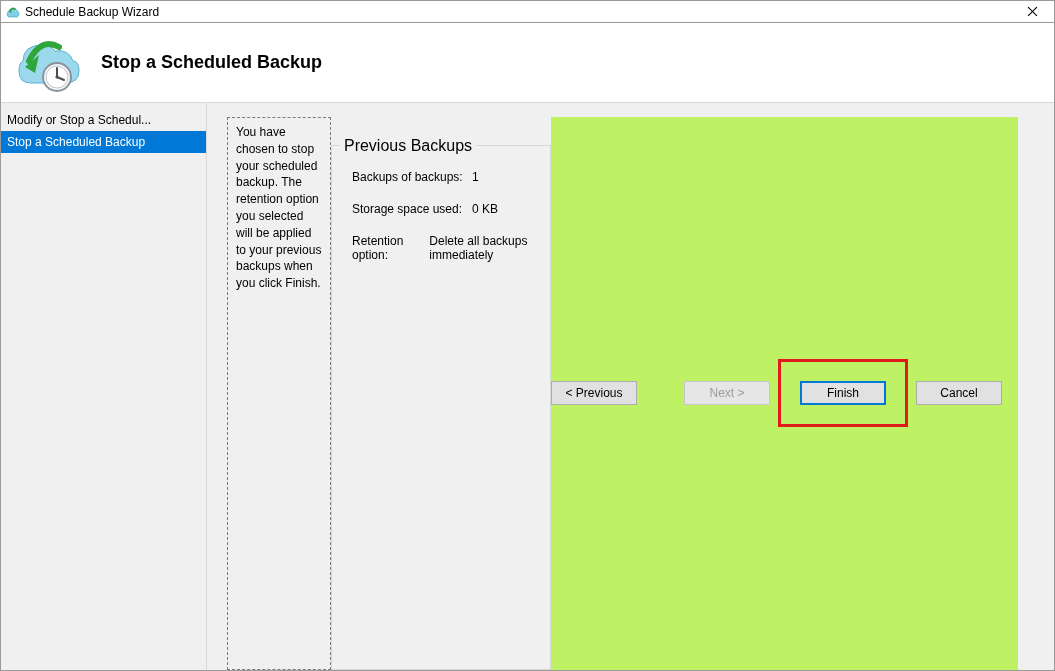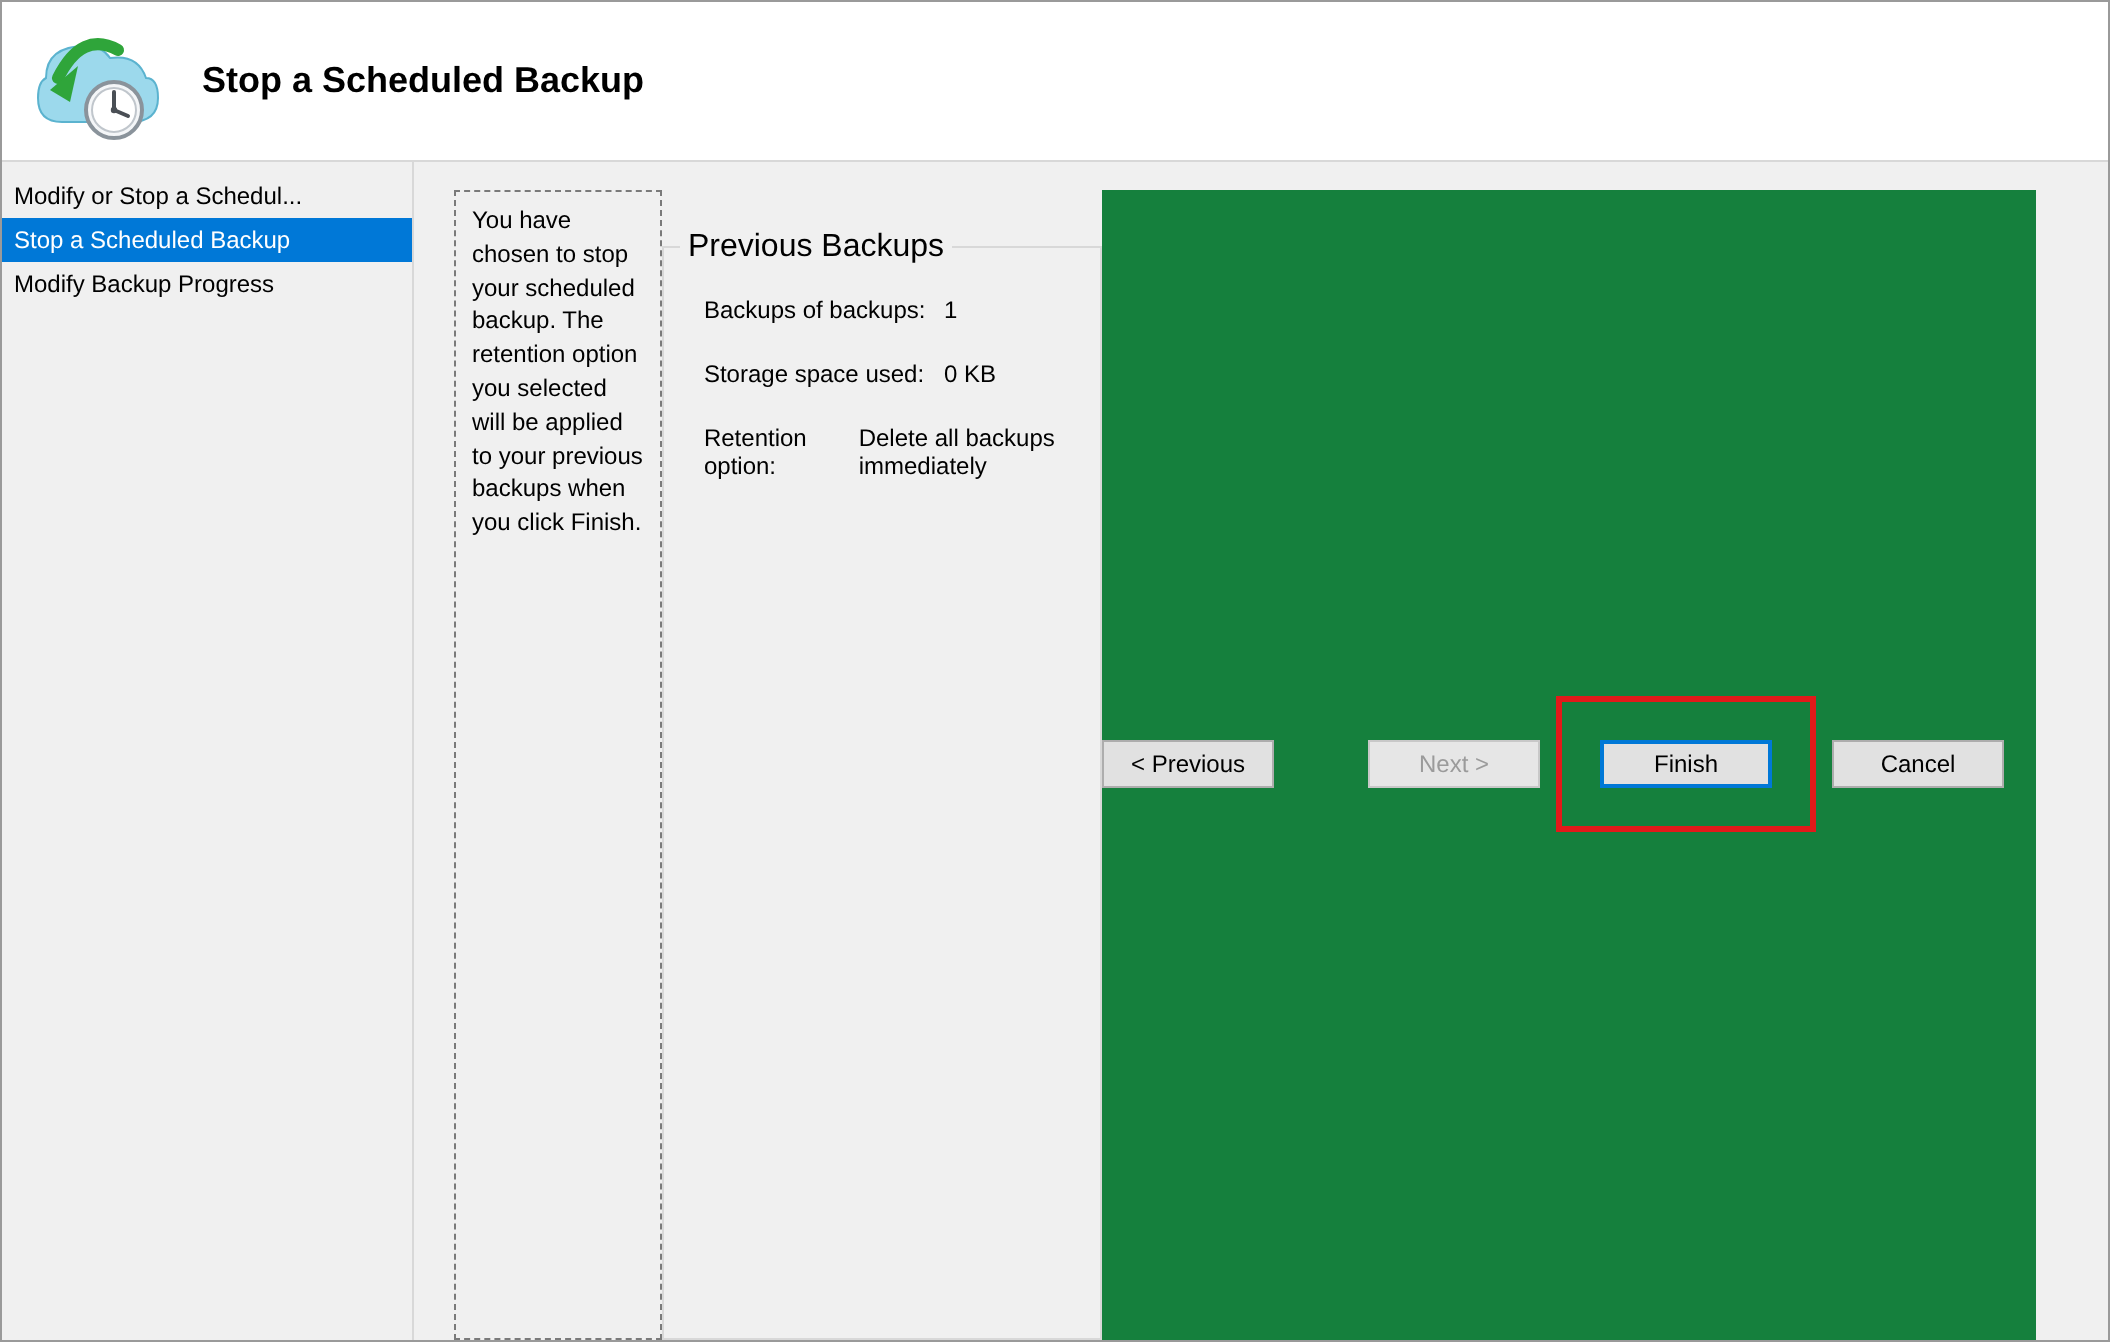--- a/index.html
+++ b/index.html
@@ -136,21 +136,21 @@
   .kv-value { }
 
   .main-spacer { flex: 1; }
 
   .button-row {
     display: flex;
     justify-content: flex-end;
     align-items: center;
     padding: 12px 16px 14px 0;
     gap: 8px;
-    background: #15803d;
+    background: #bef264;
   }
   .wiz-btn {
     width: 86px; height: 24px;
     border: 1px solid #adadad;
     background: #e1e1e1;
     font-family: inherit;
     font-size: 12px;
     color: #000;
     cursor: default;
     padding: 0;
@@ -172,20 +172,38 @@
     padding: 19px;
     display: inline-flex;
   }
   .highlight-box .wiz-btn { margin: 0; }
 </style>
 </head>
 <body>
 
 <div class="window">
 
+  <div class="titlebar">
+    <span class="titlebar-icon">
+      <svg viewBox="0 0 16 16" width="16" height="16">
+        <path d="M3 8 a5 3 0 0 1 10 0 a3 3 0 0 1 -1 5 h-8 a3 3 0 0 1 -1 -5 z" fill="#7fd0e8" stroke="#3a9ec0" stroke-width="0.6"></path>
+        <path d="M10 5 q-3 -2 -5 2" fill="none" stroke="#2f9b3a" stroke-width="1.6" stroke-linecap="round"></path>
+        <polygon points="4.2,8.1 6.6,6.1 6.2,9.1" fill="#2f9b3a"></polygon>
+      </svg>
+    </span>
+    <span class="titlebar-title">Schedule Backup Wizard</span>
+    <button class="close-btn">
+      <span>
+        <svg width="11" height="11" viewBox="0 0 10 10">
+          <line x1="1" y1="1" x2="9" y2="9" stroke="#000" stroke-width="1"></line>
+          <line x1="9" y1="1" x2="1" y2="9" stroke="#000" stroke-width="1"></line>
+        </svg>
+      </span>
+    </button>
+  </div>
 
   <div class="header-area">
     <div class="header-icon">
       <svg viewBox="0 0 70 60" width="70" height="60">
         <path d="M12 28 q0 -16 20 -16 q8 0 12 6 q14 -2 18 10 q6 0 6 10 q0 12 -14 12 h-34 q-12 0 -12 -12 q0 -8 4 -10 z" fill="#9cd9ec" stroke="#5bb3cf" stroke-width="1"></path>
         <path d="M48 14 q-18 -10 -30 14" fill="none" stroke="#2fa53a" stroke-width="6" stroke-linecap="round"></path>
         <polygon points="14,34 28,22 24,40" fill="#2fa53a"></polygon>
         <circle cx="46" cy="44" r="14" fill="#f4f6f8" stroke="#8a939b" stroke-width="2"></circle>
         <circle cx="46" cy="44" r="11" fill="#ffffff" stroke="#c0c6cc" stroke-width="1"></circle>
         <line x1="46" y1="44" x2="46" y2="35" stroke="#4a4f55" stroke-width="2" stroke-linecap="round"></line>
@@ -198,23 +216,20 @@
 
   <div class="body-area">
 
     <div class="sidebar">
       <div class="sidebar-item">
         <span>Modify or Stop a Schedul...</span>
       </div>
       <div class="sidebar-item selected">
         <span>Stop a Scheduled Backup</span>
       </div>
-      <div class="sidebar-item">
-        <span>Modify Backup Progress</span>
-      </div>
     </div>
 
     <div class="main">
 
       <div class="info-box">You have chosen to stop your scheduled backup. The retention option you selected will be applied to your previous backups when you click Finish.</div>
 
       <div class="groupbox">
         <div class="groupbox-legend">Previous Backups</div>
 
         <div class="kv-row">

